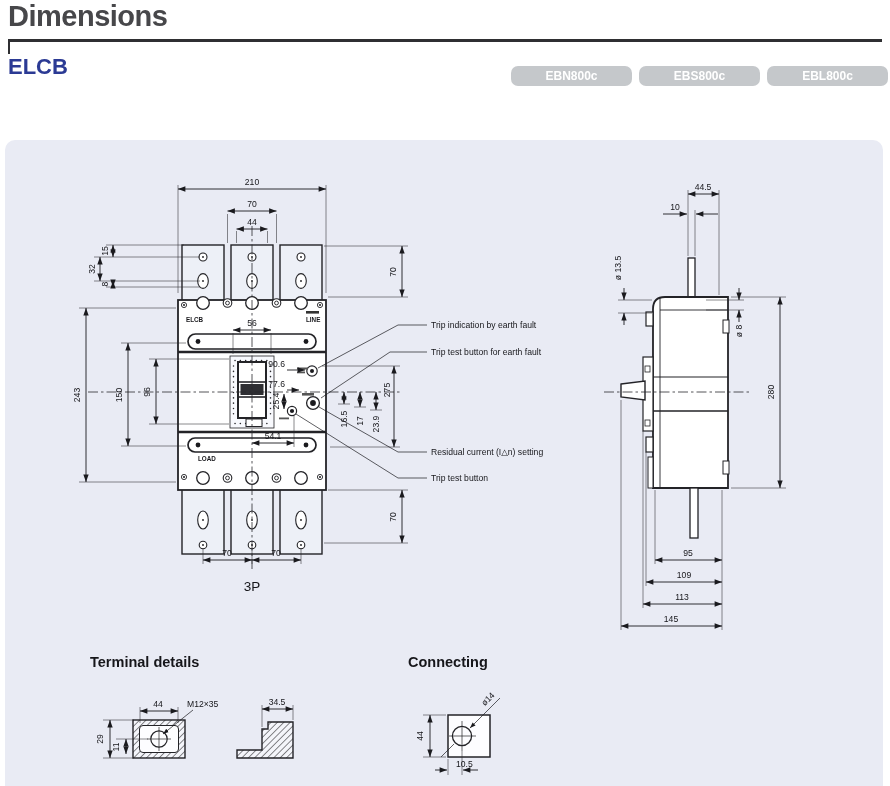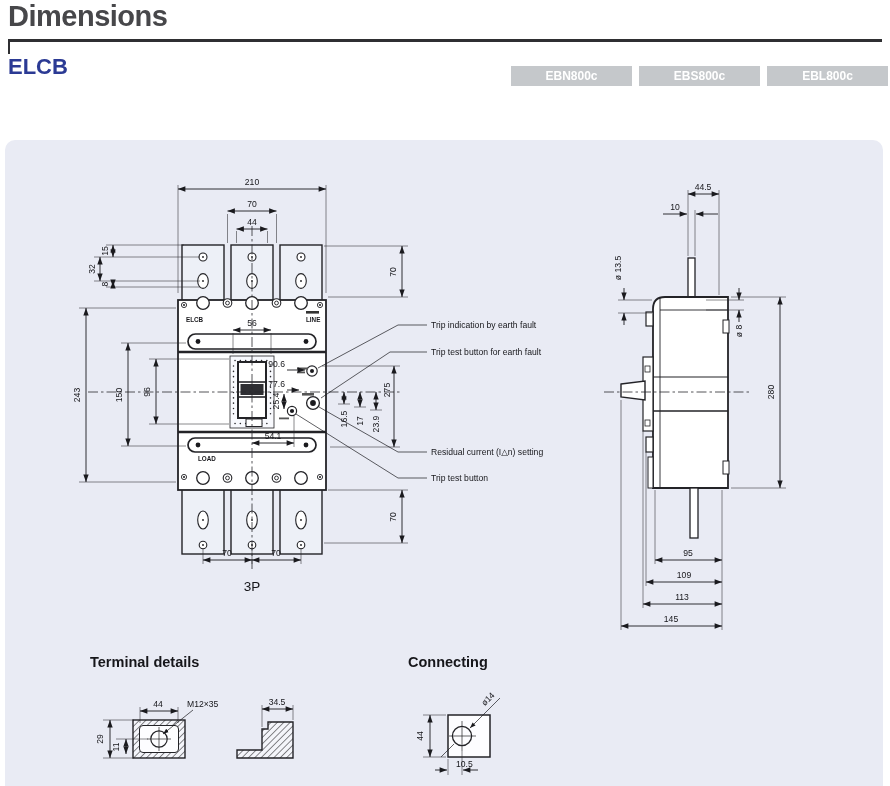--- a/index.html
+++ b/index.html
@@ -4,21 +4,21 @@
 <style>
   html,body{margin:0;padding:0;background:#fff;}
   .page{position:relative;width:890px;height:786px;background:#fff;overflow:hidden;
         font-family:"Liberation Sans","DejaVu Sans",sans-serif;}
   .page-title{position:absolute;left:8px;top:0px;font-size:29px;font-weight:bold;color:#47474a;letter-spacing:-0.5px;}
   .rule{position:absolute;left:8px;width:874px;top:39px;height:2.5px;background:#2f2f32;}
   .rule-tick{position:absolute;left:8px;top:39px;width:2px;height:15px;background:#2f2f32;}
   .product{position:absolute;left:8px;top:54px;font-size:22px;font-weight:bold;color:#2b3a94;}
   .badges{position:absolute;right:2px;top:66px;display:flex;gap:7px;}
   .badge{width:121px;height:20px;background:#c5c8cb;color:#fff;font-size:12px;font-weight:bold;
-         text-align:center;line-height:20px;border-radius:0;}
+         text-align:center;line-height:20px;border-radius:7px;}
   .panel{position:absolute;left:5px;top:140px;width:878px;height:646px;background:#e9ebf4;border-radius:10px 10px 0 0;}
   svg.overlay{position:absolute;left:0;top:0;width:890px;height:786px;}
   svg text{font-family:"Liberation Sans","DejaVu Sans",sans-serif;fill:#16161a;}
   .d{font-size:8.6px;}
   .tiny{font-size:6.3px;font-weight:bold;}
   .sec{font-size:14.5px;font-weight:bold;}
   .big{font-size:13.5px;}
   .ol{stroke:#232327;fill:#fff;}
   .tab{fill:#edf0f7;stroke:#232327;stroke-width:1.4;}
   .dl{stroke:#1a1a1e;stroke-width:0.9;fill:none;}

